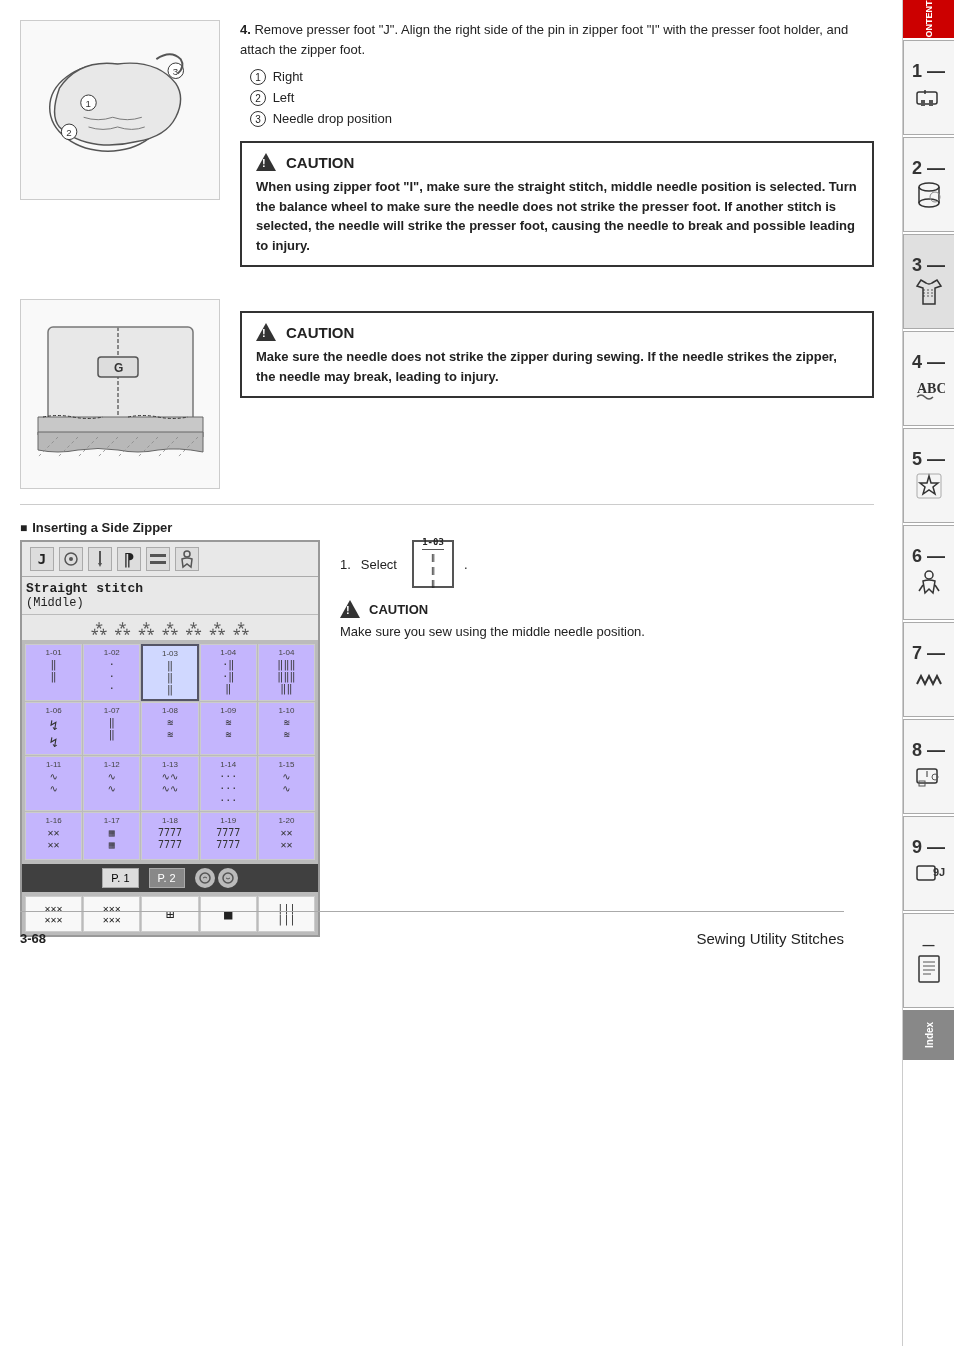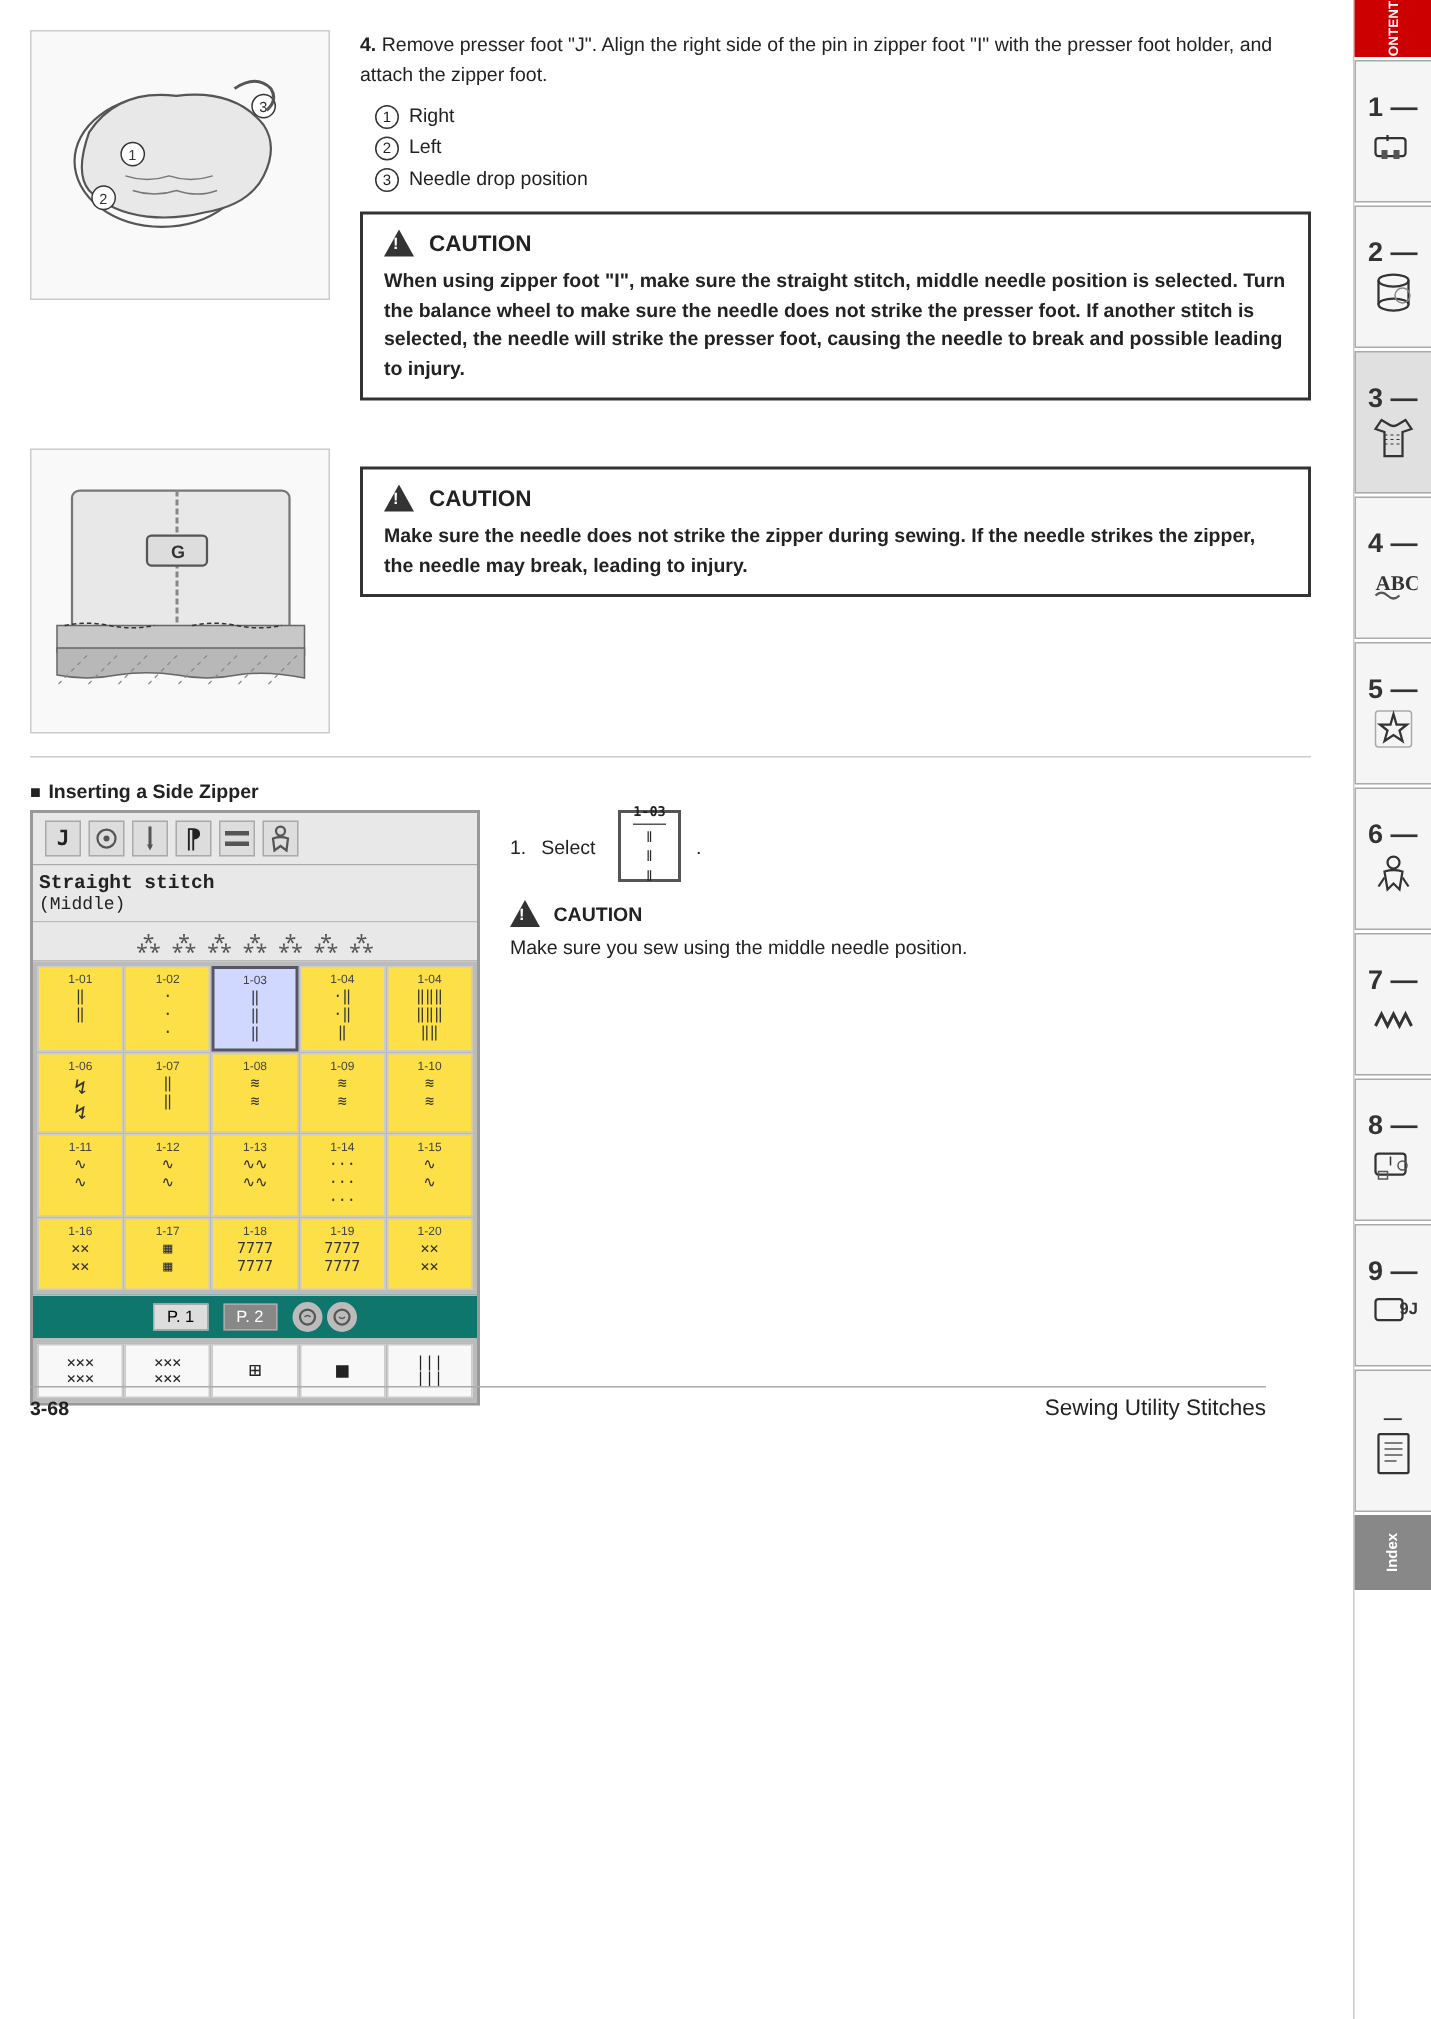--- a/index.html
+++ b/index.html
@@ -295,21 +295,21 @@
       color: #555;
     }
     .stitch-grid {
       display: grid;
       grid-template-columns: repeat(5, 1fr);
       gap: 1px;
       padding: 3px;
       background: #bbb;
     }
     .stitch-cell {
-      background: #fde047;
+      background: #c4b5fd;
       border: 1px solid #ccc;
       padding: 3px 2px;
       text-align: center;
       font-size: 9px;
       min-height: 48px;
       display: flex;
       flex-direction: column;
       align-items: center;
       justify-content: flex-start;
     }
@@ -319,25 +319,24 @@
       font-family: Arial, sans-serif;
       margin-bottom: 2px;
     }
     .stitch-symbol {
       font-size: 10px;
       color: #333;
       line-height: 1.2;
     }
     .panel-bottom {
       display: flex;
-      align-items: center;
       justify-content: center;
       gap: 10px;
       padding: 4px;
-      background: #0f766e;
+      background: #404040;
       border-top: 1px solid #bbb;
     }
     .page-button {
       background: #ddd;
       border: 1px solid #aaa;
       padding: 2px 8px;
       font-size: 11px;
       cursor: pointer;
     }
     .page-button.active-page {
@@ -408,21 +407,21 @@
     
     .footer {
       position: absolute;
       bottom: 10px;
       left: 20px;
       right: 55px;
       display: flex;
       justify-content: space-between;
       align-items: center;
       border-top: 1px solid #aaa;
-      padding-top: 5px;
+      padding-top: 18px;
     }
     .footer-left {
       font-size: 13px;
       font-weight: bold;
     }
     .footer-right {
       font-size: 15px;
     }
 
     

